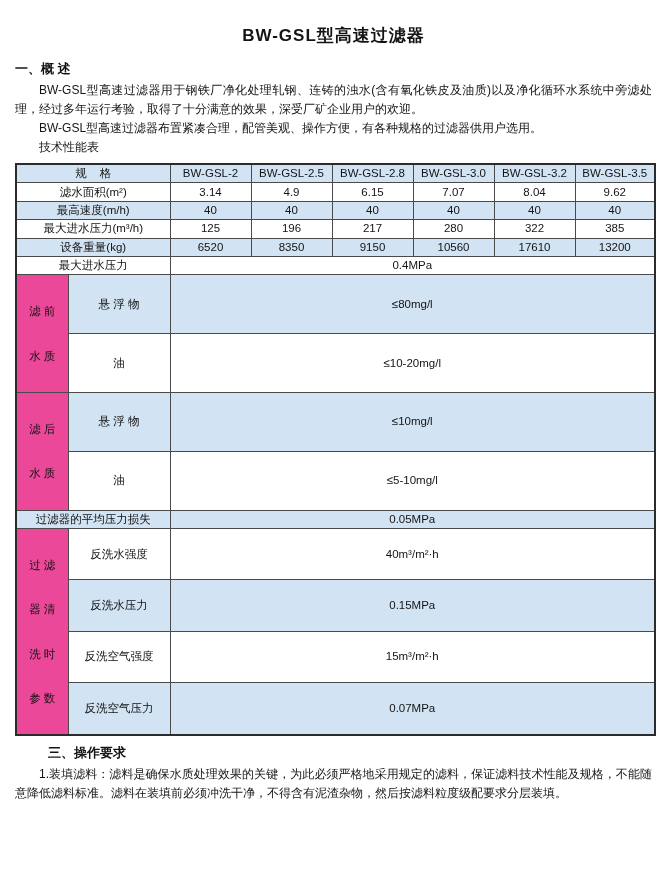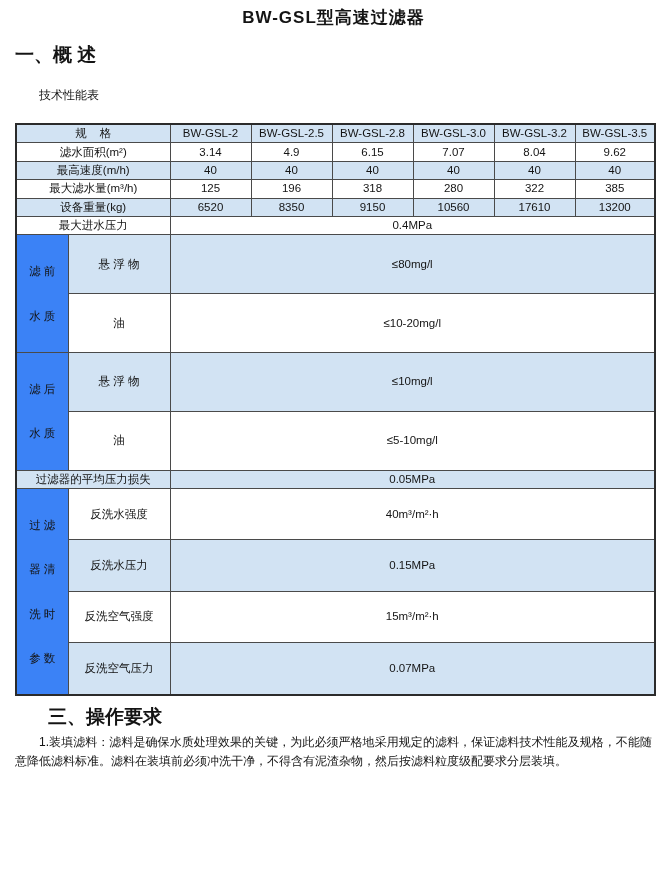--- a/index.html
+++ b/index.html
@@ -1,47 +1,49 @@
 <!DOCTYPE html>
 <html><head>
 <meta charset="utf-8">
 <style>
   html,body{margin:0;padding:0;}
   body{
     width:667px;height:885px;background:#ffffff;overflow:hidden;position:relative;
     font-family:"Liberation Sans","DejaVu Sans",sans-serif;color:#141414;
   }
-  .title{ text-align:center;font-weight:bold;font-size:17px;padding-top:6px;letter-spacing:1px; }
-  .h2{ font-size:19px;font-weight:bold;margin:13px 15px 3px 15px; }
+  .title{ text-align:center;font-weight:bold;font-size:17px;padding-top:24px;letter-spacing:1px; }
+  .h2{ font-size:13px;font-weight:bold;margin:13px 15px 3px 15px; }
   .h2.tight{ margin-top:8px;margin-left:48px; }
   p.body{ font-size:12px;line-height:19px;margin:0 15px;text-indent:2em;text-align:justify; }
-  p.caption{ font-size:12px;line-height:19px;margin:18px 15px;text-indent:2em; }
+  p.caption{ font-size:12px;line-height:19px;margin:0 15px;text-indent:2em; }
   table.spec{
     border-collapse:collapse;margin:6px 15px 0 15px;table-layout:fixed;width:637px;
     font-size:11.5px;
   }
   table.spec td{
     border:1px solid #4a4a4a;text-align:center;vertical-align:middle;
     padding:1px 2px;height:15.4px;line-height:13px;white-space:pre;overflow:hidden;
   }
   table.spec{ border:2px solid #2b2b2b; }
   td.b{ background:#d2e3f3; }
-  td.grp{ background:#3b82f6;padding:0; }
+  td.grp{ background:#ec4899;padding:0; }
   td.grp div{ height:18.3px;line-height:18.3px; }
   td.grp.g4 div{ height:18.3px; }
 </style>
 </head>
 <body>
 
 <div>
 
   <div class="title">BW-GSL型高速过滤器</div>
 
   <div class="h2">一、概  述</div>
+  <p class="body">BW-GSL型高速过滤器用于钢铁厂净化处理轧钢、连铸的浊水(含有氧化铁皮及油质)以及净化循环水系统中旁滤处理，经过多年运行考验，取得了十分满意的效果，深受厂矿企业用户的欢迎。</p>
 
+  <p class="body">BW-GSL型高速过滤器布置紧凑合理，配管美观、操作方便，有各种规格的过滤器供用户选用。</p>
   <p class="caption">技术性能表</p>
 
   <table class="spec">
     <colgroup>
       <col style="width:52px">
         <col style="width:102px">
       <col style="width:81px">
         <col style="width:81px">
         <col style="width:81px">
       <col style="width:81px">
@@ -70,24 +72,24 @@
     <tr>
       <td colspan="2" class="b">最高速度(m/h)</td>
       <td class="b">40</td>
       <td class="b">40</td>
       <td class="b">40</td>
       <td class="b">40</td>
       <td class="b">40</td>
       <td class="b">40</td>
     </tr>
     <tr>
-      <td colspan="2">最大滤水量(m³/h)</td>
+      <td colspan="2">最大进水压力(m³/h)</td>
       <td>125</td>
       <td>196</td>
-      <td>318</td>
+      <td>217</td>
       <td>280</td>
       <td>322</td>
       <td>385</td>
     </tr>
     <tr>
       <td colspan="2" class="b">设备重量(kg)</td>
       <td class="b">6520</td>
       <td class="b">8350</td>
       <td class="b">9150</td>
       <td class="b">10560</td>

